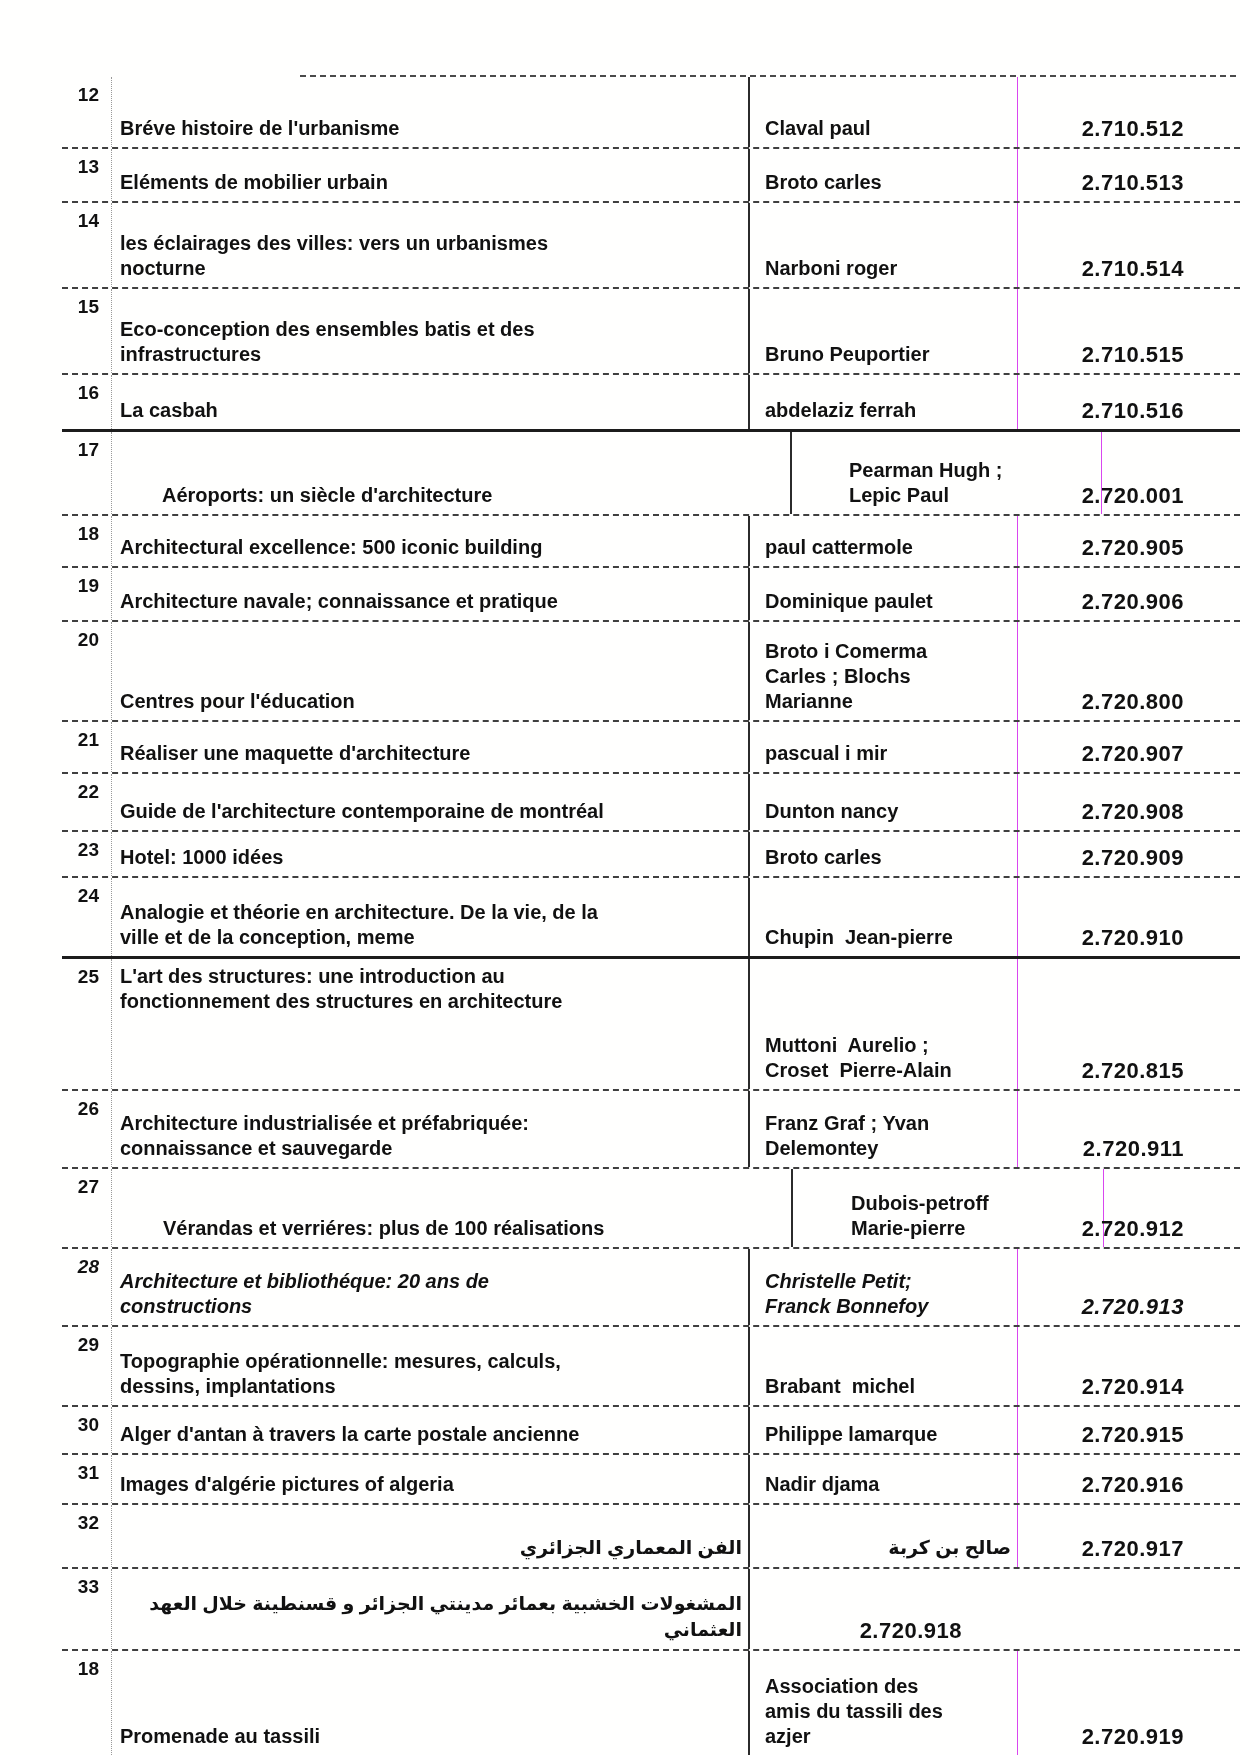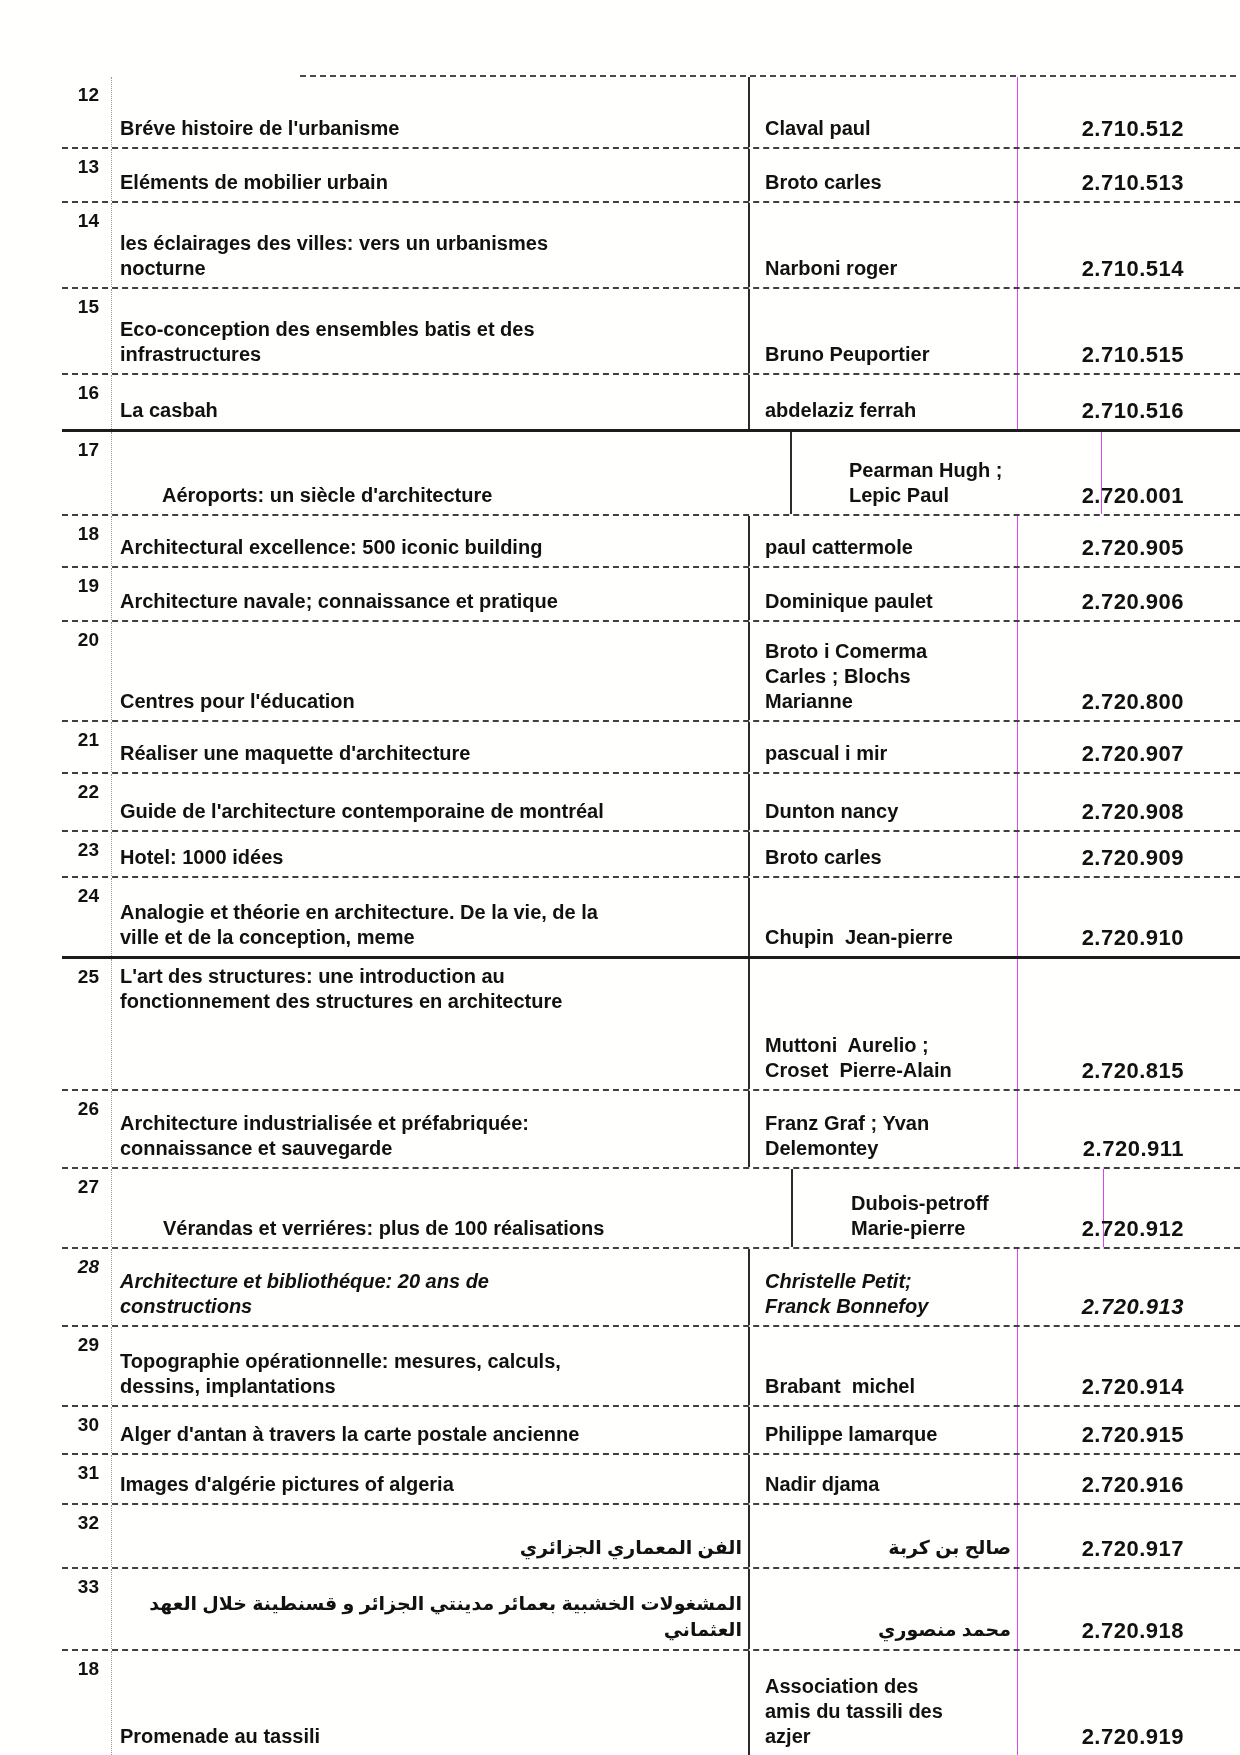--- a/index.html
+++ b/index.html
@@ -267,23 +267,20 @@
         <div class="cell author">
           <div class="line rtl">صالح بن كربة</div>
         </div>
         <div class="cell call">2.720.917</div>
       </div>
       <div class="row" style="min-height: 80px;">
         <div class="cell no">33</div>
         <div class="cell title">
           <div class="line rtl">المشغولات الخشبية بعمائر مدينتي الجزائر و قسنطينة خلال العهد العثماني</div>
         </div>
-        <div class="cell author">
-          <div class="line rtl">محمد منصوري</div>
-        </div>
         <div class="cell call">2.720.918</div>
       </div>
       <div class="row" style="min-height: 104px;">
         <div class="cell no">18</div>
         <div class="cell title">
           <div class="line">Promenade au tassili</div>
         </div>
         <div class="cell author">
           <div class="line">Association des</div>
           <div class="line">amis du tassili des</div>

